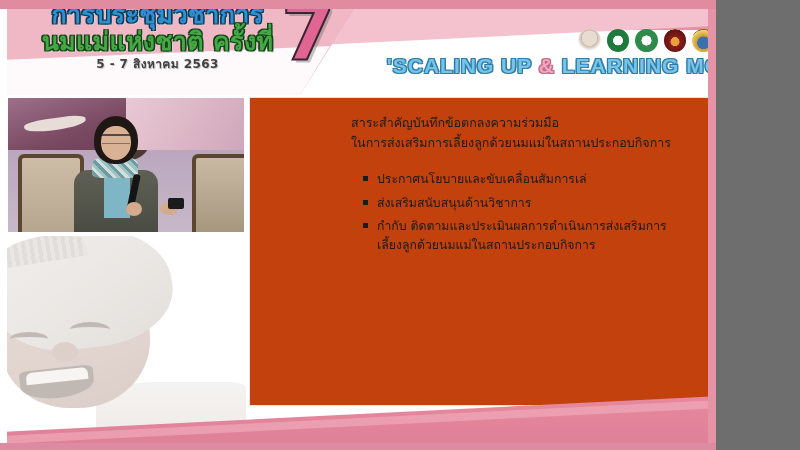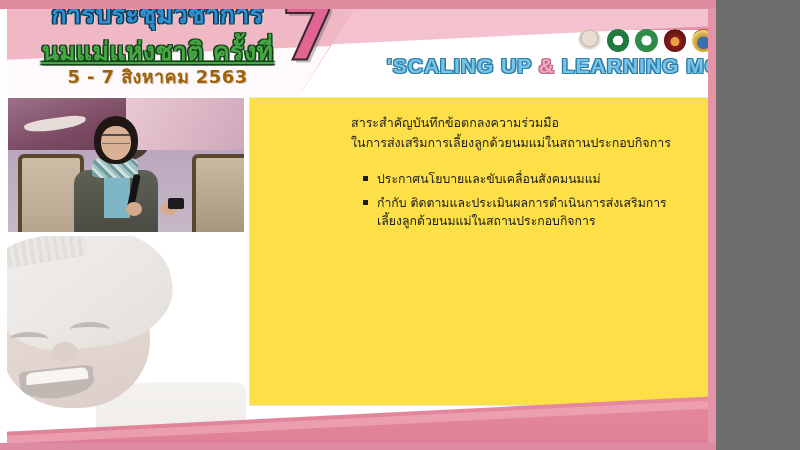--- a/index.html
+++ b/index.html
@@ -44,28 +44,27 @@
     text-align:center;line-height:1.02;
     font-weight:bold;letter-spacing:.4px;
   }
   .ct-line1{
     font-size:25px;color:#2f8fd0;
     text-shadow:-1.4px -1.4px 0 #0d3a55,1.4px -1.4px 0 #0d3a55,
                 -1.4px 1.4px 0 #0d3a55,1.4px 1.4px 0 #0d3a55,
                 2px 2px 0 #d7d7d7;
   }
   .ct-line2{
-    font-size:25px;color:#46a844;margin-top:11px;
+    font-size:25px;color:#46a844;margin-top:1px;
     text-shadow:-1.4px -1.4px 0 #14431a,1.4px -1.4px 0 #14431a,
                 -1.4px 1.4px 0 #14431a,1.4px 1.4px 0 #14431a,
                 2px 2px 0 #d7d7d7;
-    text-decoration:underline;
   }
   .ct-date{
-    font-size:18px;color:#a16207;margin-top:4px;font-weight:bold;
+    font-size:12px;color:#404040;margin-top:4px;font-weight:bold;
     text-shadow:1px 1px 0 #cfcfcf;
   }
 
   .edition-num{
     position:absolute;left:281px;top:-7px;
     font-size:78px;font-weight:bold;color:#e06593;
     -webkit-text-stroke:2px #3d2430;
     text-shadow:3px 3px 0 rgba(120,120,120,.45);
     line-height:1;font-family:"DejaVu Sans","Liberation Sans",sans-serif;
   }
@@ -171,21 +170,21 @@
   .wedge-hi{
     position:absolute;left:0;bottom:0;width:800px;height:58px;
     background:#f0a9b9;
     clip-path:polygon(0 44px,800px 4px,800px 12px,0 52px);
     opacity:.7;
   }
 
   
   .content-card{
     position:absolute;left:249px;top:97px;width:499px;height:307px;
-    background:#fde047;border:1px solid #e4e4e4;
+    background:#c2410c;border:1px solid #e4e4e4;
   }
   .intro{
     position:absolute;left:101px;top:15px;width:380px;
     font-size:12.5px;color:#1c1c1c;line-height:1.58;
   }
   .bullets{
     position:absolute;left:113px;top:72px;width:318px;
     margin:0;padding:0;list-style:none;
   }
   .bullets li{
@@ -262,21 +261,22 @@
     <div class="pc-mouth"></div>
     <div class="pc-teeth"></div>
   </div>
 
   <div class="content-card">
     <div class="intro">
       <div>สาระสำคัญบันทึกข้อตกลงความร่วมมือ</div>
       <div>ในการส่งเสริมการเลี้ยงลูกด้วยนมแม่ในสถานประกอบกิจการ</div>
     </div>
     <ul class="bullets">
-      <li>ประกาศนโยบายและขับเคลื่อนสังคมนมแม่</li>
+      <li>ประกาศนโยบายและขับเคลื่อนสัมการเล่</li>
+      <li>ส่งเสริมสนับสนุนด้านวิชาการ</li>
       <li>กำกับ ติดตามและประเมินผลการดำเนินการส่งเสริมการเลี้ยงลูกด้วยนมแม่ในสถานประกอบกิจการ</li>
     </ul>
   </div>
 
   <div class="wedge"></div>
   <div class="wedge-hi"></div>
 
   <div class="frame-left"></div>
   <div class="frame-right"></div>
   <div class="frame-top"></div>

